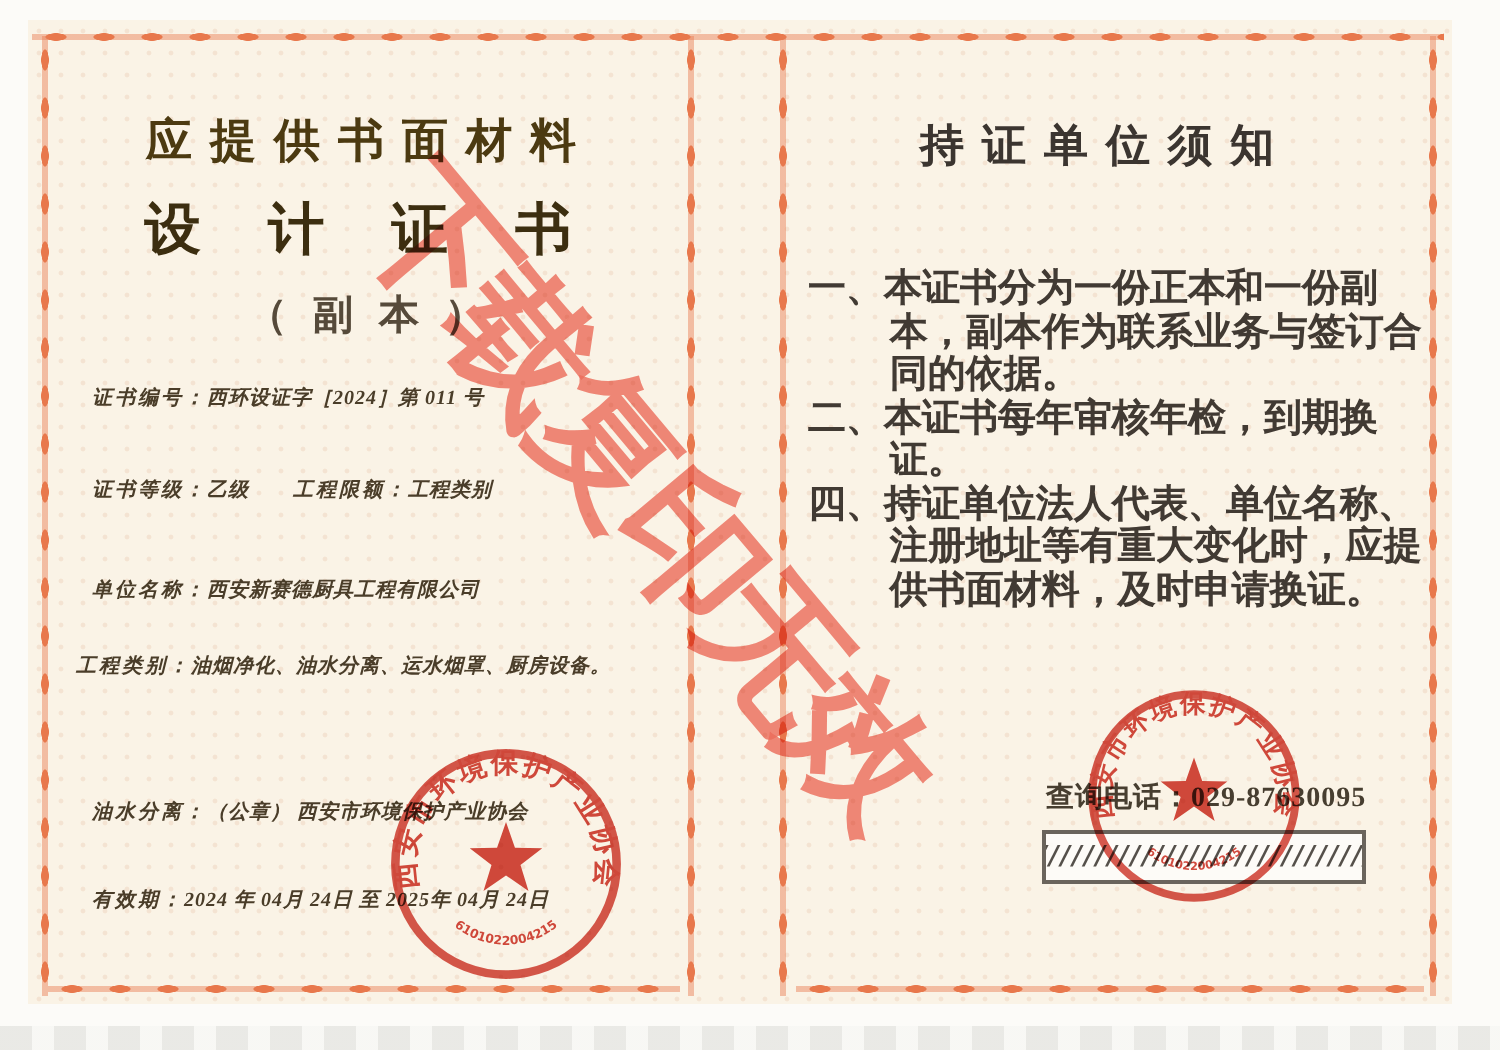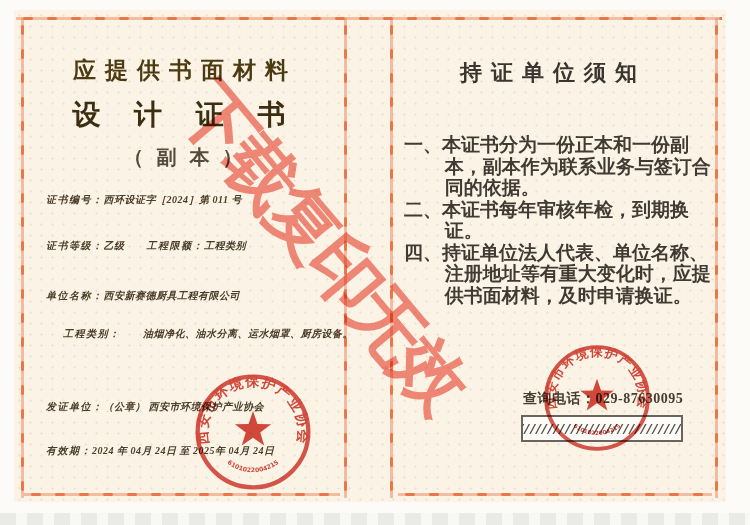--- a/index.html
+++ b/index.html
@@ -96,27 +96,27 @@
 </div>
 
 <div id="f-grade" class="field content" style="left:46px;top:237px;">
   <span class="lbl">证书等级：</span><span>乙级</span><span class="gap"></span><span class="lbl">工程限额：</span><span>工程类别</span>
 </div>
 
 <div class="field content" style="left:46px;top:287px;">
   <span class="lbl">单位名称：</span><span>西安新赛德厨具工程有限公司</span>
 </div>
 
-<div id="f-category" class="field content" style="left:63px;top:325px;text-align:right;">
+<div id="f-category" class="field content" style="left:38px;top:325px;">
   <span class="lbl">工程类别：</span>
     <span class="val">油烟净化、油水分离、运水烟罩、厨房设备。</span>
 </div>
 
 <div class="field content" style="left:46px;top:398px;">
-  <span class="lbl">发证单位：</span><span>（公章） 西安市环境保护产业协会</span>
+  <span class="lbl">油水分离：</span><span>（公章） 西安市环境保护产业协会</span>
 </div>
 
 <div class="field content" style="left:46px;top:442px;">
   <span class="lbl">有效期：</span><span>2024 年 04月 24日 至 2025年 04月 24日</span>
 </div>
 
 <div id="r-title" class="abs ctr content">持证单位须知</div>
 
 <div id="r-items" class="abs content">
   <p><span>一、</span><span>本证书分为一份正本和一份副本，副本作为联系业务与签订合同的依据。</span></p>

